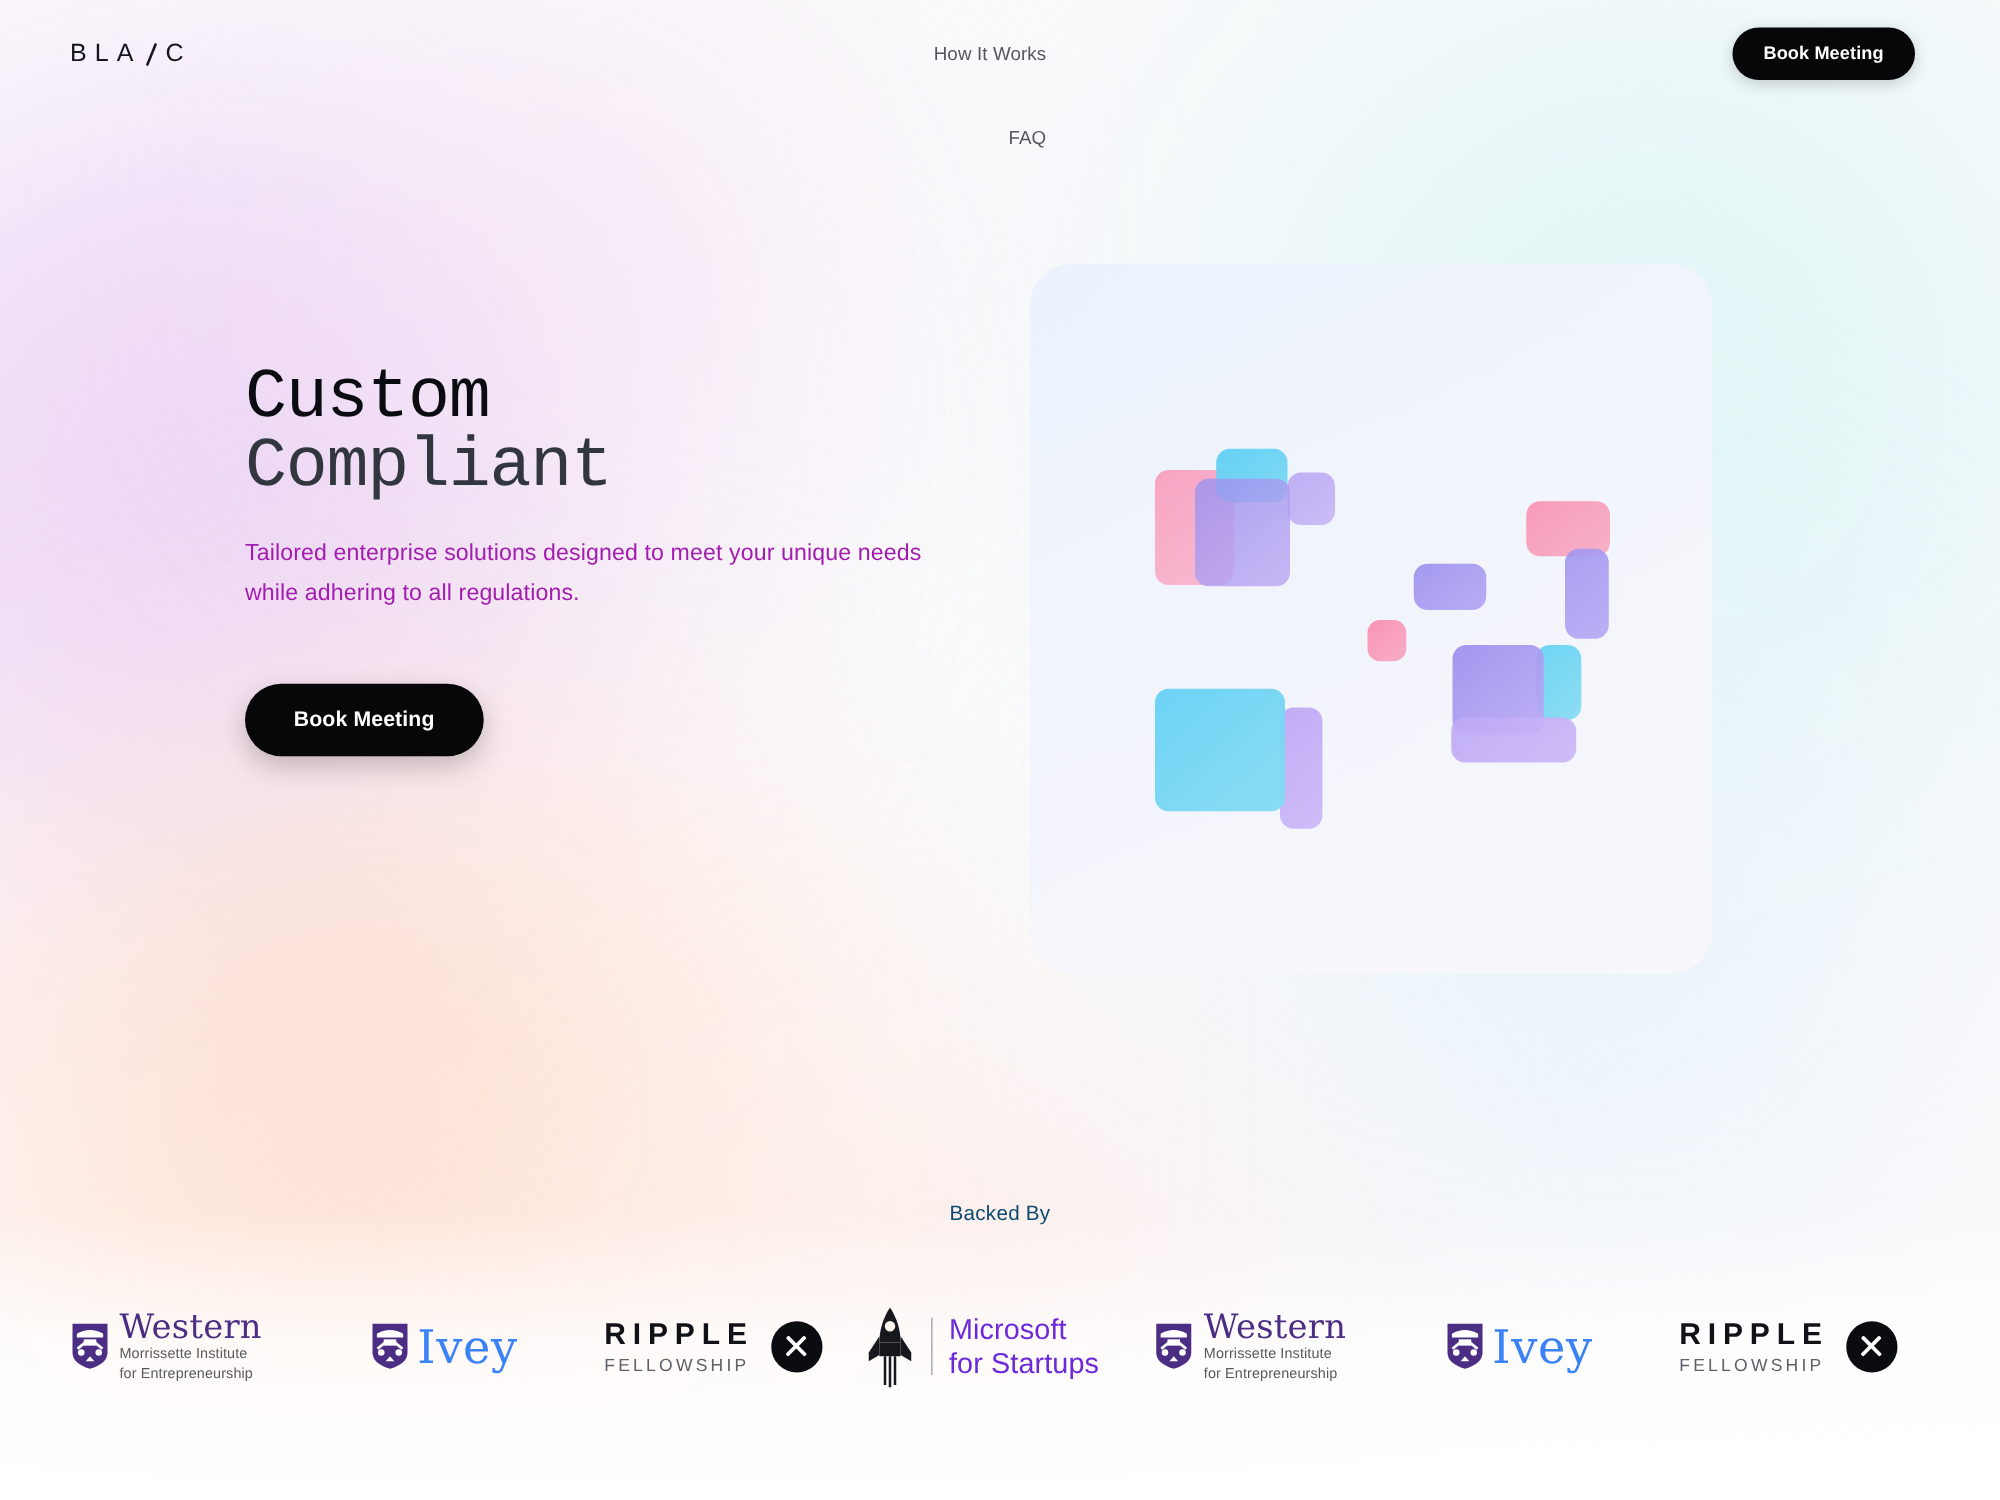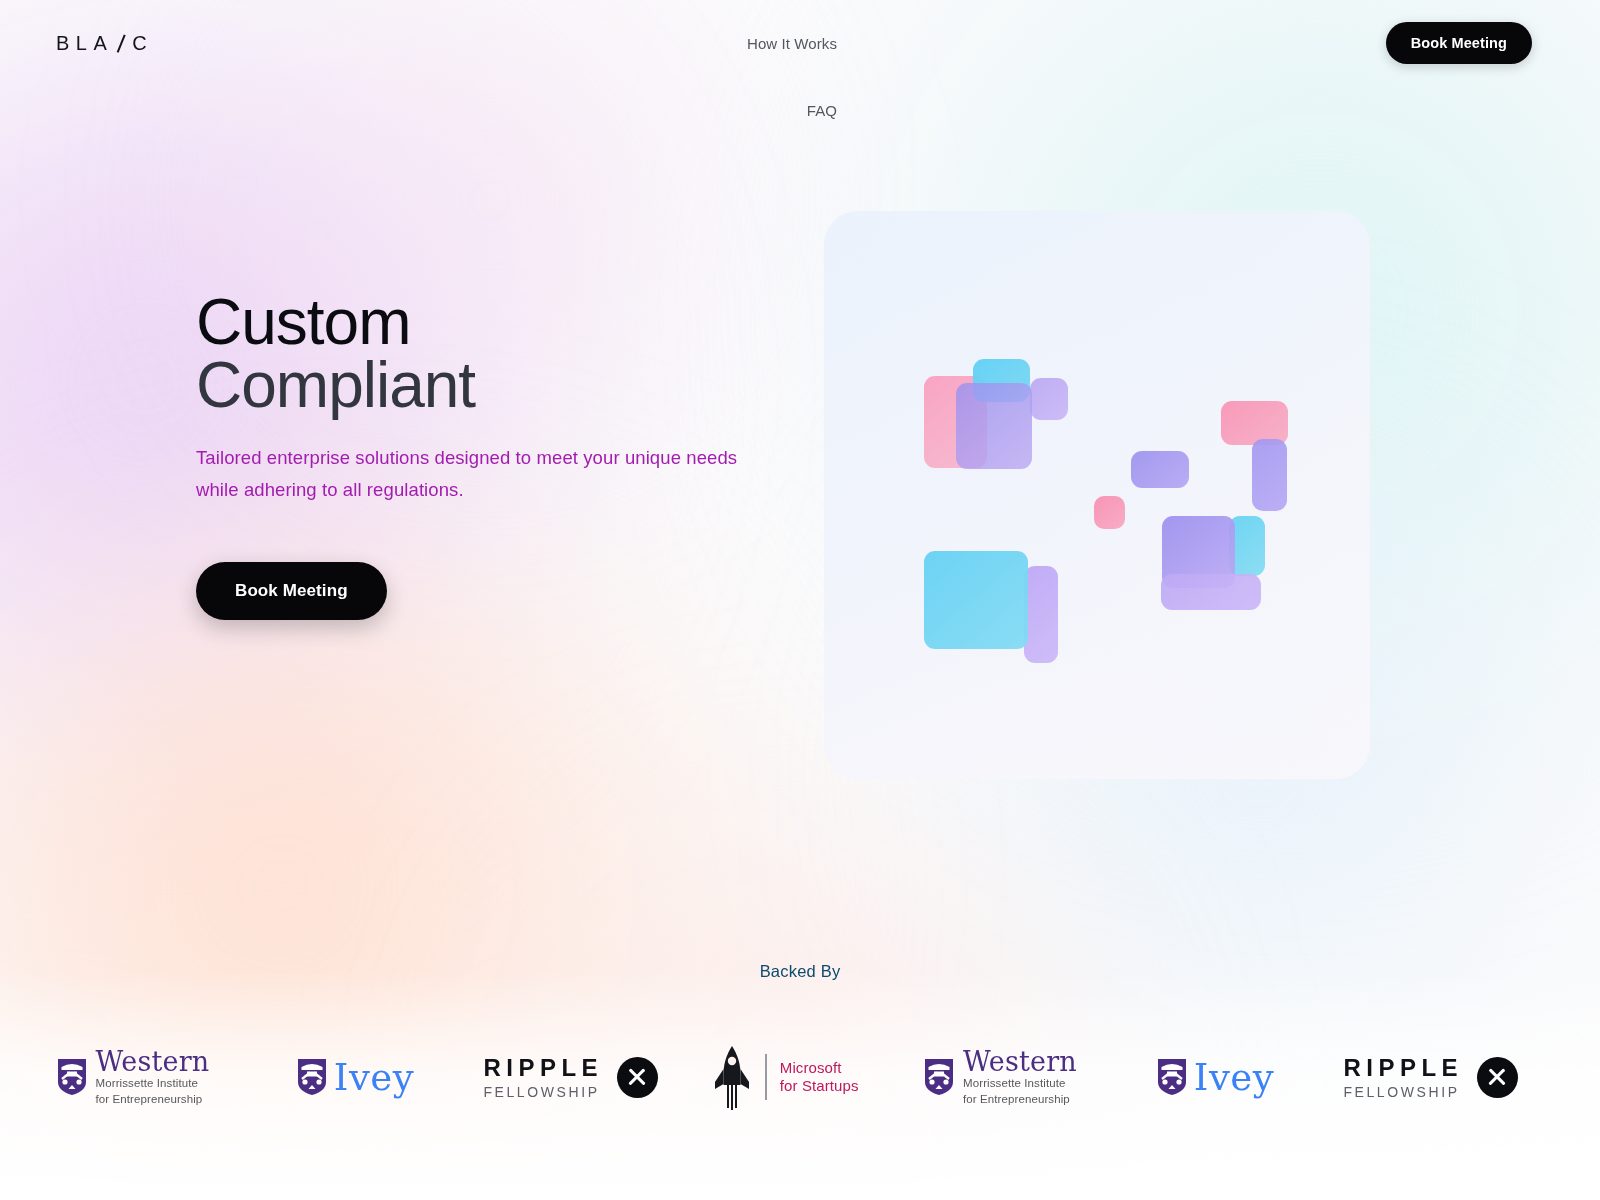--- a/index.html
+++ b/index.html
@@ -103,22 +103,22 @@
 
   
   .hero {
     position:absolute; top:86px; left:0; right:0; height:860px;
     z-index:20;
   }
   .hero-left {
     position:absolute; left:196px; top:205px; width:640px;
   }
   .hero-title {
-    font-family:Liberation Sans, sans-serif;
-    font-size:64px; line-height:0.99;
+    font-family:Liberation Mono, monospace;
+    font-size:56px; line-height:0.99;
     letter-spacing:-1px;
     color:#101118;
     font-weight:400;
   }
   .hero-title .l1 { display:block; color:#0b0c11; }
   .hero-title .l2 { display:block; color:#32363f; }
   .hero-title .l3 { display:block; color:#14161d; }
 
   .hero-sub {
     margin-top:24px;
@@ -207,21 +207,21 @@
   .ripple-x::before, .ripple-x::after {
     content:""; position:absolute; left:50%; top:50%;
     width:21px; height:3.4px; background:#fff; border-radius:1px;
   }
   .ripple-x::before { transform:translate(-50%,-50%) rotate(45deg); }
   .ripple-x::after  { transform:translate(-50%,-50%) rotate(-45deg); }
 
   
   .msft { display:flex; align-items:center; gap:13px; }
   .msft-divider { width:1.4px; height:46px; background:#9a9ba2; }
-  .msft-text { font-size:15px; color:#be185d; line-height:1.17; letter-spacing:0.1px; }
+  .msft-text { font-size:23px; color:#6d28d9; line-height:1.17; letter-spacing:0.1px; }
   .rocket { width:40px; height:66px; flex:0 0 auto; }
 </style>
 </head>
 <body>
 
 <div id="page">
 
   <div class="bg-layer">
     <div class="blob blob-mint"></div>
     <div class="blob blob-cyan"></div>

